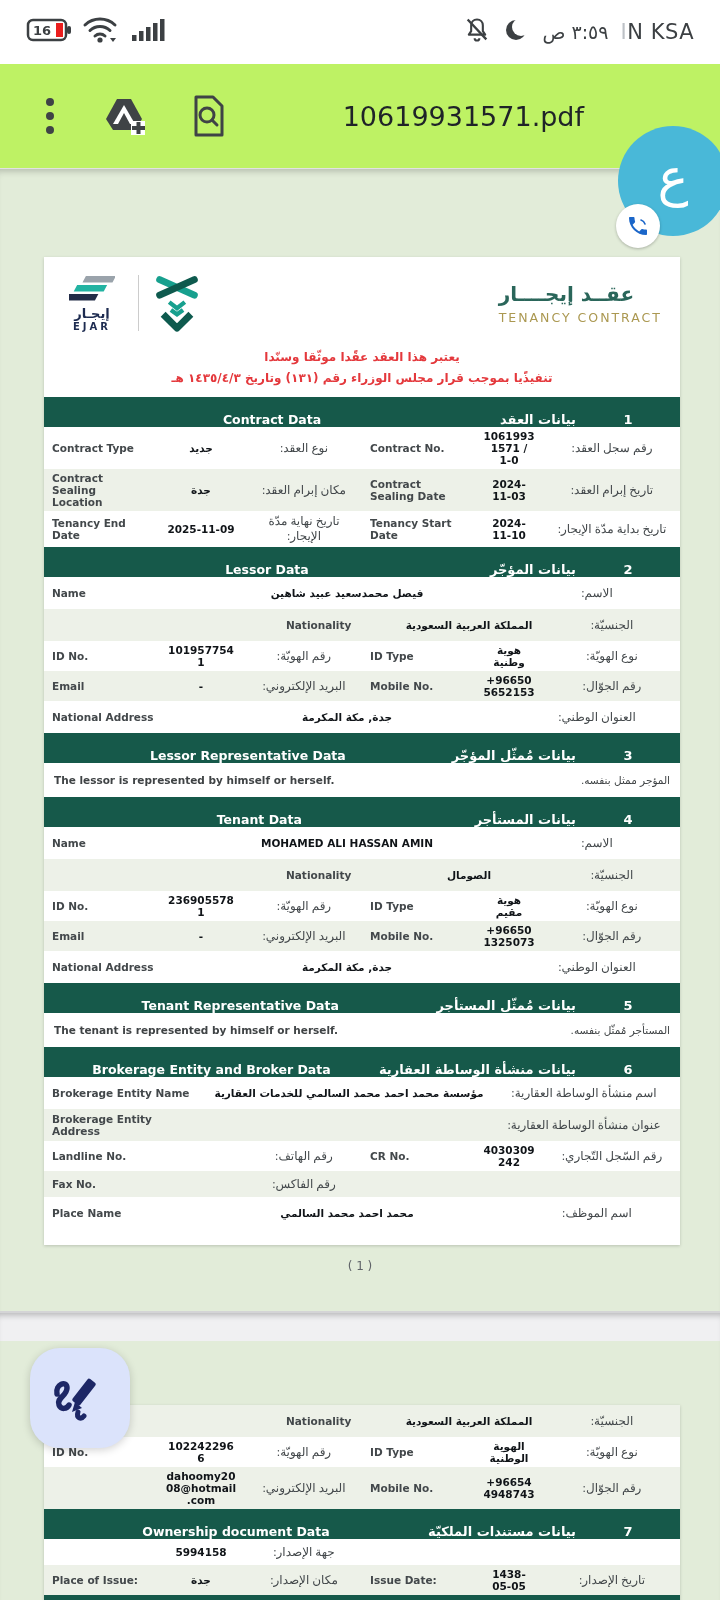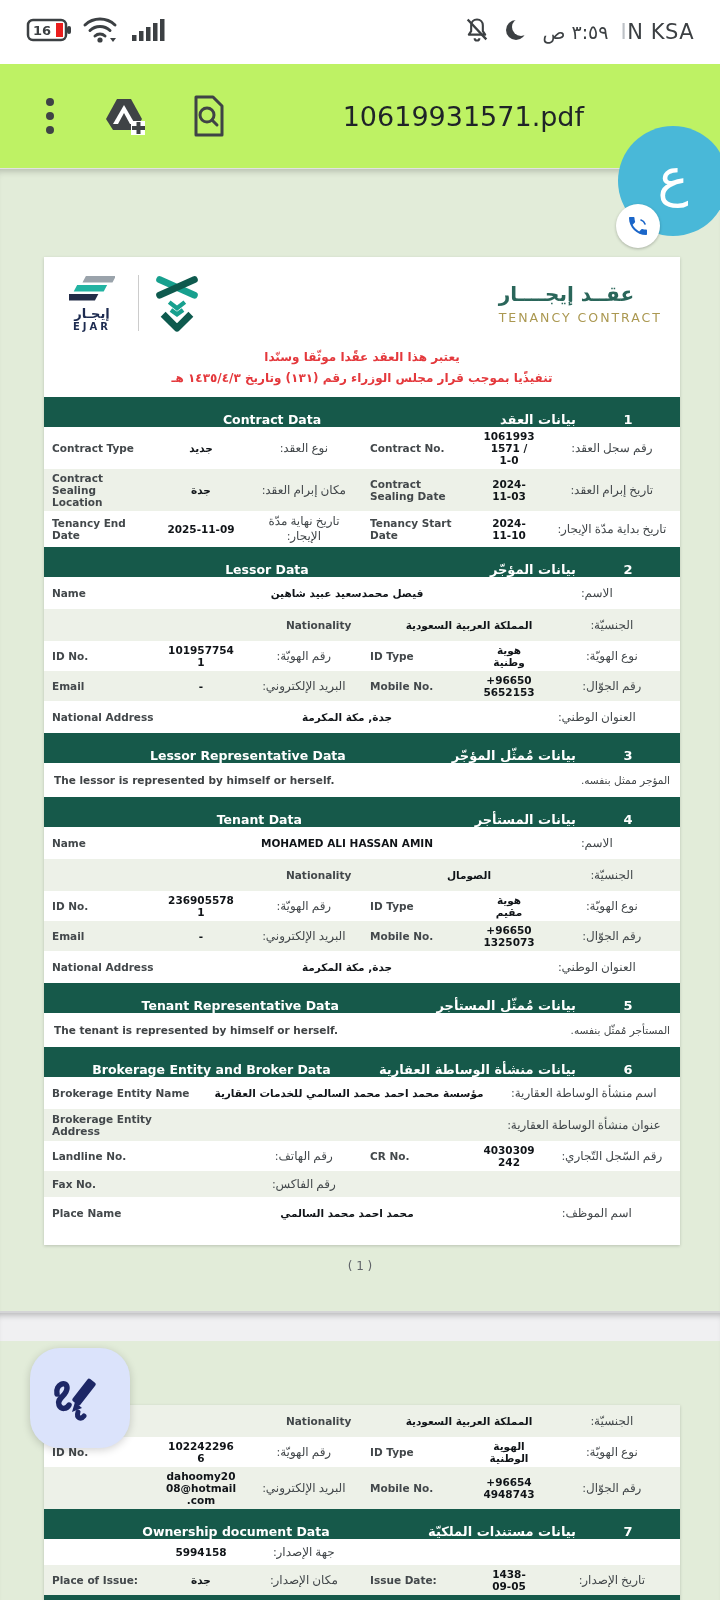--- a/index.html
+++ b/index.html
@@ -455,21 +455,21 @@
             </div>
         </div>
         <div class="prow stripe">
           <div class="cell cellL">
               <span class="el">Place of Issue:</span>
               <span class="val" dir="rtl">جدة</span>
               <span class="al">مكان الإصدار:</span>
             </div>
           <div class="cell cellR">
               <span class="el">Issue Date:</span>
-              <span class="val">1438-09-05</span>
+              <span class="val">1438-05-05</span>
               <span class="al">تاريخ الإصدار:</span>
             </div>
         </div>
 
         <div class="sechead">
           <span class="sec-en">Property Data</span>
             <span class="sec-ar">بيانات العقار</span>
             <span class="sec-num">8</span>
         </div>
         <div class="frow" style="position:relative;">

